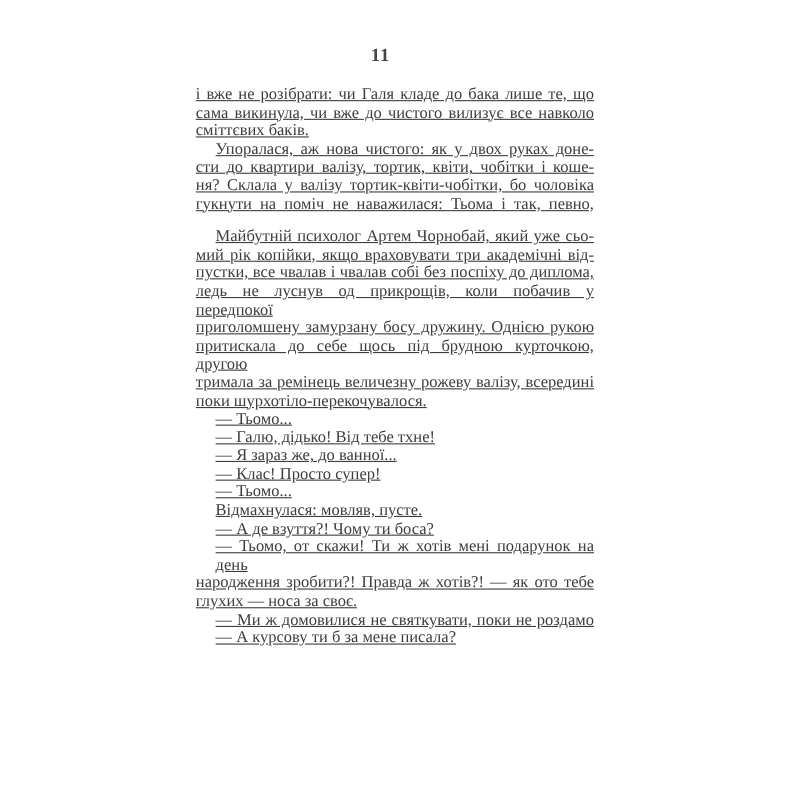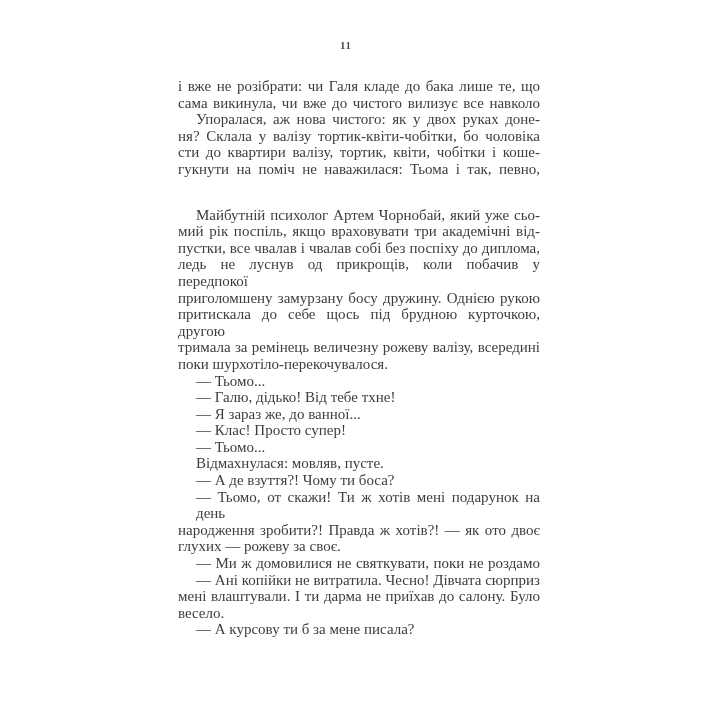--- a/index.html
+++ b/index.html
@@ -19,73 +19,75 @@
     background: #ffffff;
     font-family: "Liberation Serif", "DejaVu Serif", serif;
     color: #3d3d3d;
   }
   .page-number {
     position: absolute;
     top: 40px;
     left: 0;
     width: 692px;
     text-align: center;
-    font-size: 10px;
+    font-size: 17px;
     font-weight: 700;
     letter-spacing: 1px;
     color: #454545;
   }
   .text-column {
     position: absolute;
     left: 178px;
     top: 78px;
     width: 362px;
     font-size: 15px;
     line-height: 16.6px;
     letter-spacing: 0px;
   }
   .paragraph {
     margin: 0;
     padding: 0;
   }
   .paragraph.space-before {
-    margin-top: 29px;
+    margin-top: 13px;
   }
   .line {
     line-height: 16.6px;
     min-height: 16.6px;
     text-align: left;
+    text-decoration: underline;
   }
   .line.just {
     text-align: justify;
     text-align-last: justify;
   }
   .line.indent {
     padding-left: 18px;
   }
 </style>
 </head>
 <body>
 
 <div class="page">
   <div class="page-number">11</div>
   <div class="text-column">
       <div class="paragraph">
         <div class="line just">і вже не розібрати: чи Галя кладе до бака лише те, що</div>
         <div class="line just">сама викинула, чи вже до чистого вилизує все навколо</div>
+        <div class="line">сміттєвих баків.</div>
       </div>
       <div class="paragraph">
         <div class="line just indent">Упоралася, аж нова чистого: як у двох руках доне-</div>
+        <div class="line just">сти до квартири валізу, тортик, квіти, чобітки і коше-</div>
         <div class="line just">ня? Склала у валізу тортик-квіти-чобітки, бо чоловіка</div>
-        <div class="line just">сти до квартири валізу, тортик, квіти, чобітки і коше-</div>
         <div class="line just">гукнути на поміч не наважилася: Тьома і так, певно,</div>
       </div>
       <div class="paragraph space-before">
         <div class="line just indent">Майбутній психолог Артем Чорнобай, який уже сьо-</div>
-        <div class="line just">мий рік поспіль, якщо враховувати три академічні від-</div>
+        <div class="line just">мий рік копійки, якщо враховувати три академічні від-</div>
         <div class="line just">пустки, все чвалав і чвалав собі без поспіху до диплома,</div>
         <div class="line just">ледь не луснув од прикрощів, коли побачив у передпокої</div>
         <div class="line just">приголомшену замурзану босу дружину. Однією рукою</div>
         <div class="line just">притискала до себе щось під брудною курточкою, другою</div>
         <div class="line just">тримала за ремінець величезну рожеву валізу, всередині</div>
         <div class="line">поки шурхотіло-перекочувалося.</div>
       </div>
       <div class="paragraph">
         <div class="line indent">— Тьомо...</div>
       </div>
@@ -102,28 +104,23 @@
         <div class="line indent">— Тьомо...</div>
       </div>
       <div class="paragraph">
         <div class="line indent">Відмахнулася: мовляв, пусте.</div>
       </div>
       <div class="paragraph">
         <div class="line indent">— А де взуття?! Чому ти боса?</div>
       </div>
       <div class="paragraph">
         <div class="line just indent">— Тьомо, от скажи! Ти ж хотів мені подарунок на день</div>
-        <div class="line just">народження зробити?! Правда ж хотів?! — як ото двоє</div>
-        <div class="line">глухих — рожеву за своє.</div>
+        <div class="line just">народження зробити?! Правда ж хотів?! — як ото тебе</div>
+        <div class="line">глухих — носа за своє.</div>
       </div>
       <div class="paragraph">
         <div class="line just indent">— Ми ж домовилися не святкувати, поки не роздамо</div>
-      </div>
-      <div class="paragraph">
-        <div class="line just indent">— Ані копійки не витратила. Чесно! Дівчата сюрприз</div>
-        <div class="line just">мені влаштували. І ти дарма не приїхав до салону. Було</div>
-        <div class="line">весело.</div>
       </div>
       <div class="paragraph">
         <div class="line indent">— А курсову ти б за мене писала?</div>
       </div>
     </div>
 </div>
 
 </body></html>

